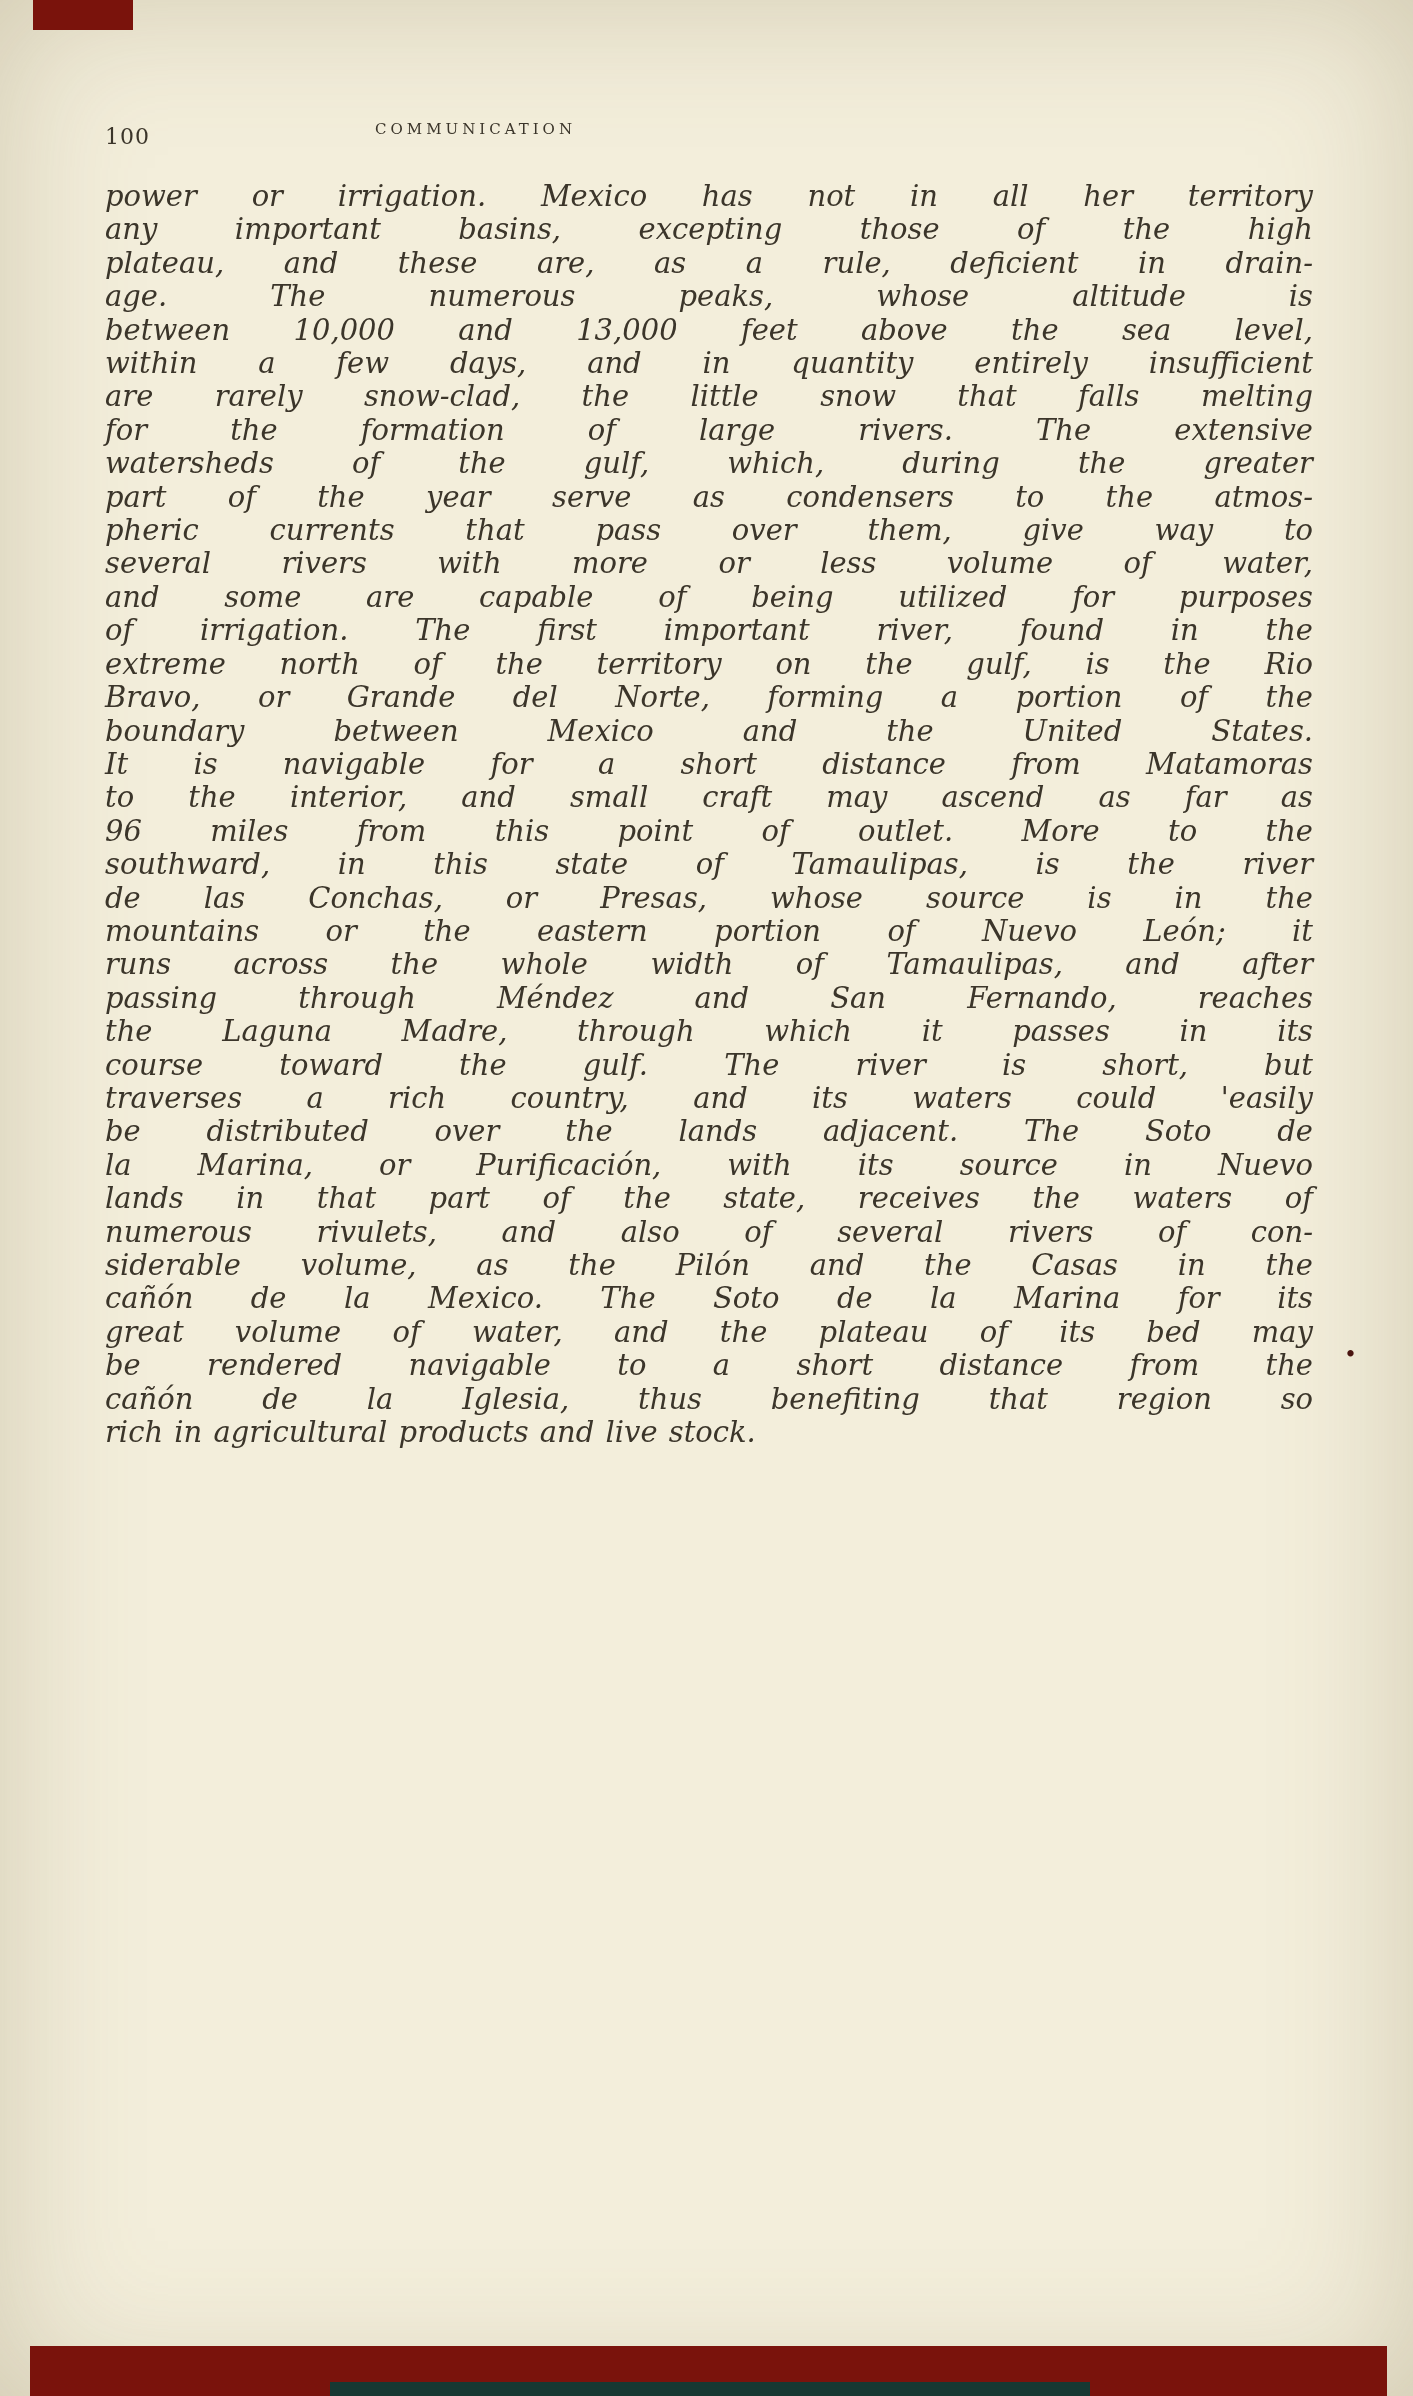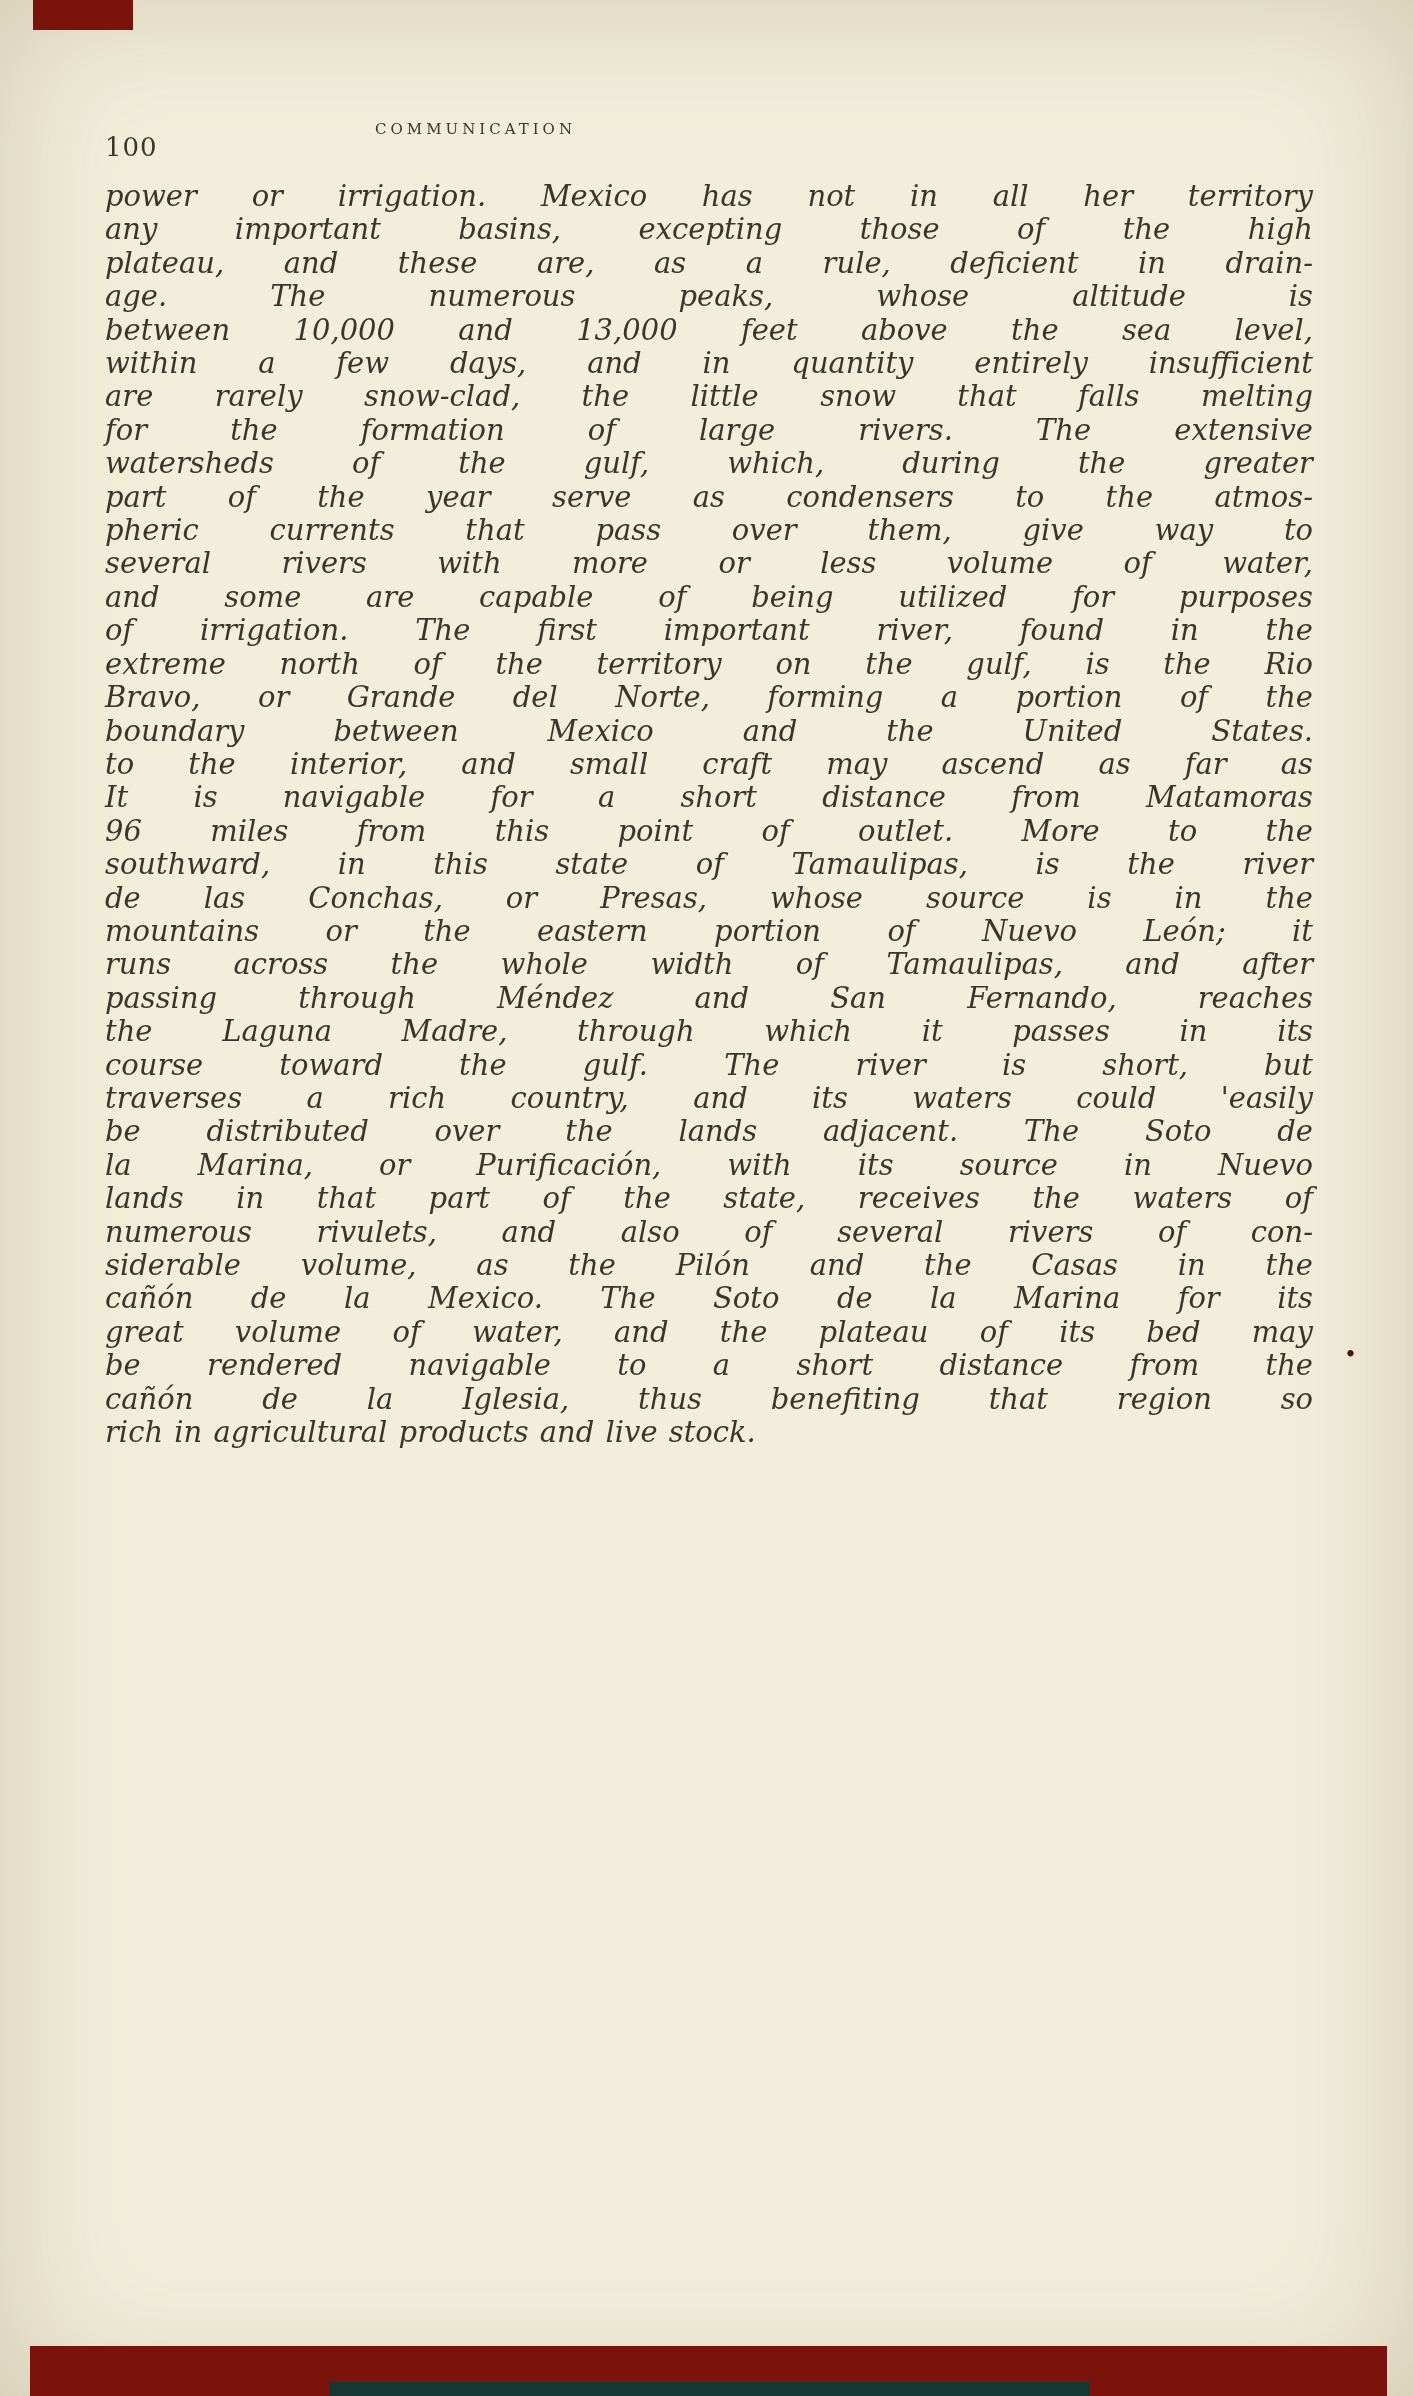--- a/index.html
+++ b/index.html
@@ -28,22 +28,22 @@
   .running-header {
     position: absolute;
     top: 120px;
     left: 105px;
     width: 1208px;
     height: 34px;
   }
   .page-num {
     position: absolute;
     left: 0;
-    top: 12px;
-    font-size: 26px;
+    top: 4px;
+    font-size: 22px;
     letter-spacing: 1px;
   }
   .head-title {
     position: absolute;
     left: 270px;
     top: 0;
     font-size: 15px;
     letter-spacing: 4px;
   }
   .body-text {
@@ -111,22 +111,22 @@
       <div class="line">for the formation of large rivers.  The extensive</div>
       <div class="line">watersheds of the gulf, which, during the greater</div>
       <div class="line">part of the year serve as condensers to the atmos-</div>
       <div class="line">pheric currents that pass over them, give way to</div>
       <div class="line">several rivers with more or less volume of water,</div>
       <div class="line">and some are capable of being utilized for purposes</div>
       <div class="line">of irrigation.  The first important river, found in the</div>
       <div class="line">extreme north of the territory on the gulf, is the Rio</div>
       <div class="line">Bravo, or Grande del Norte, forming a portion of the</div>
       <div class="line">boundary between Mexico and the United States.</div>
+      <div class="line">It is navigable for a short distance from Matamoras</div>
       <div class="line">to the interior, and small craft may ascend as far as</div>
-      <div class="line">It is navigable for a short distance from Matamoras</div>
       <div class="line">96 miles from this point of outlet.  More to the</div>
       <div class="line">southward, in this state of Tamaulipas, is the river</div>
       <div class="line">de las Conchas, or Presas, whose source is in the</div>
       <div class="line">mountains or the eastern portion of Nuevo León; it</div>
       <div class="line">runs across the whole width of Tamaulipas, and after</div>
       <div class="line">passing through Méndez and San Fernando, reaches</div>
       <div class="line">the Laguna Madre, through which it passes in its</div>
       <div class="line">course toward the gulf.  The river is short, but</div>
       <div class="line">traverses a rich country, and its waters could 'easily</div>
       <div class="line">be distributed over the lands adjacent.  The Soto de</div>

